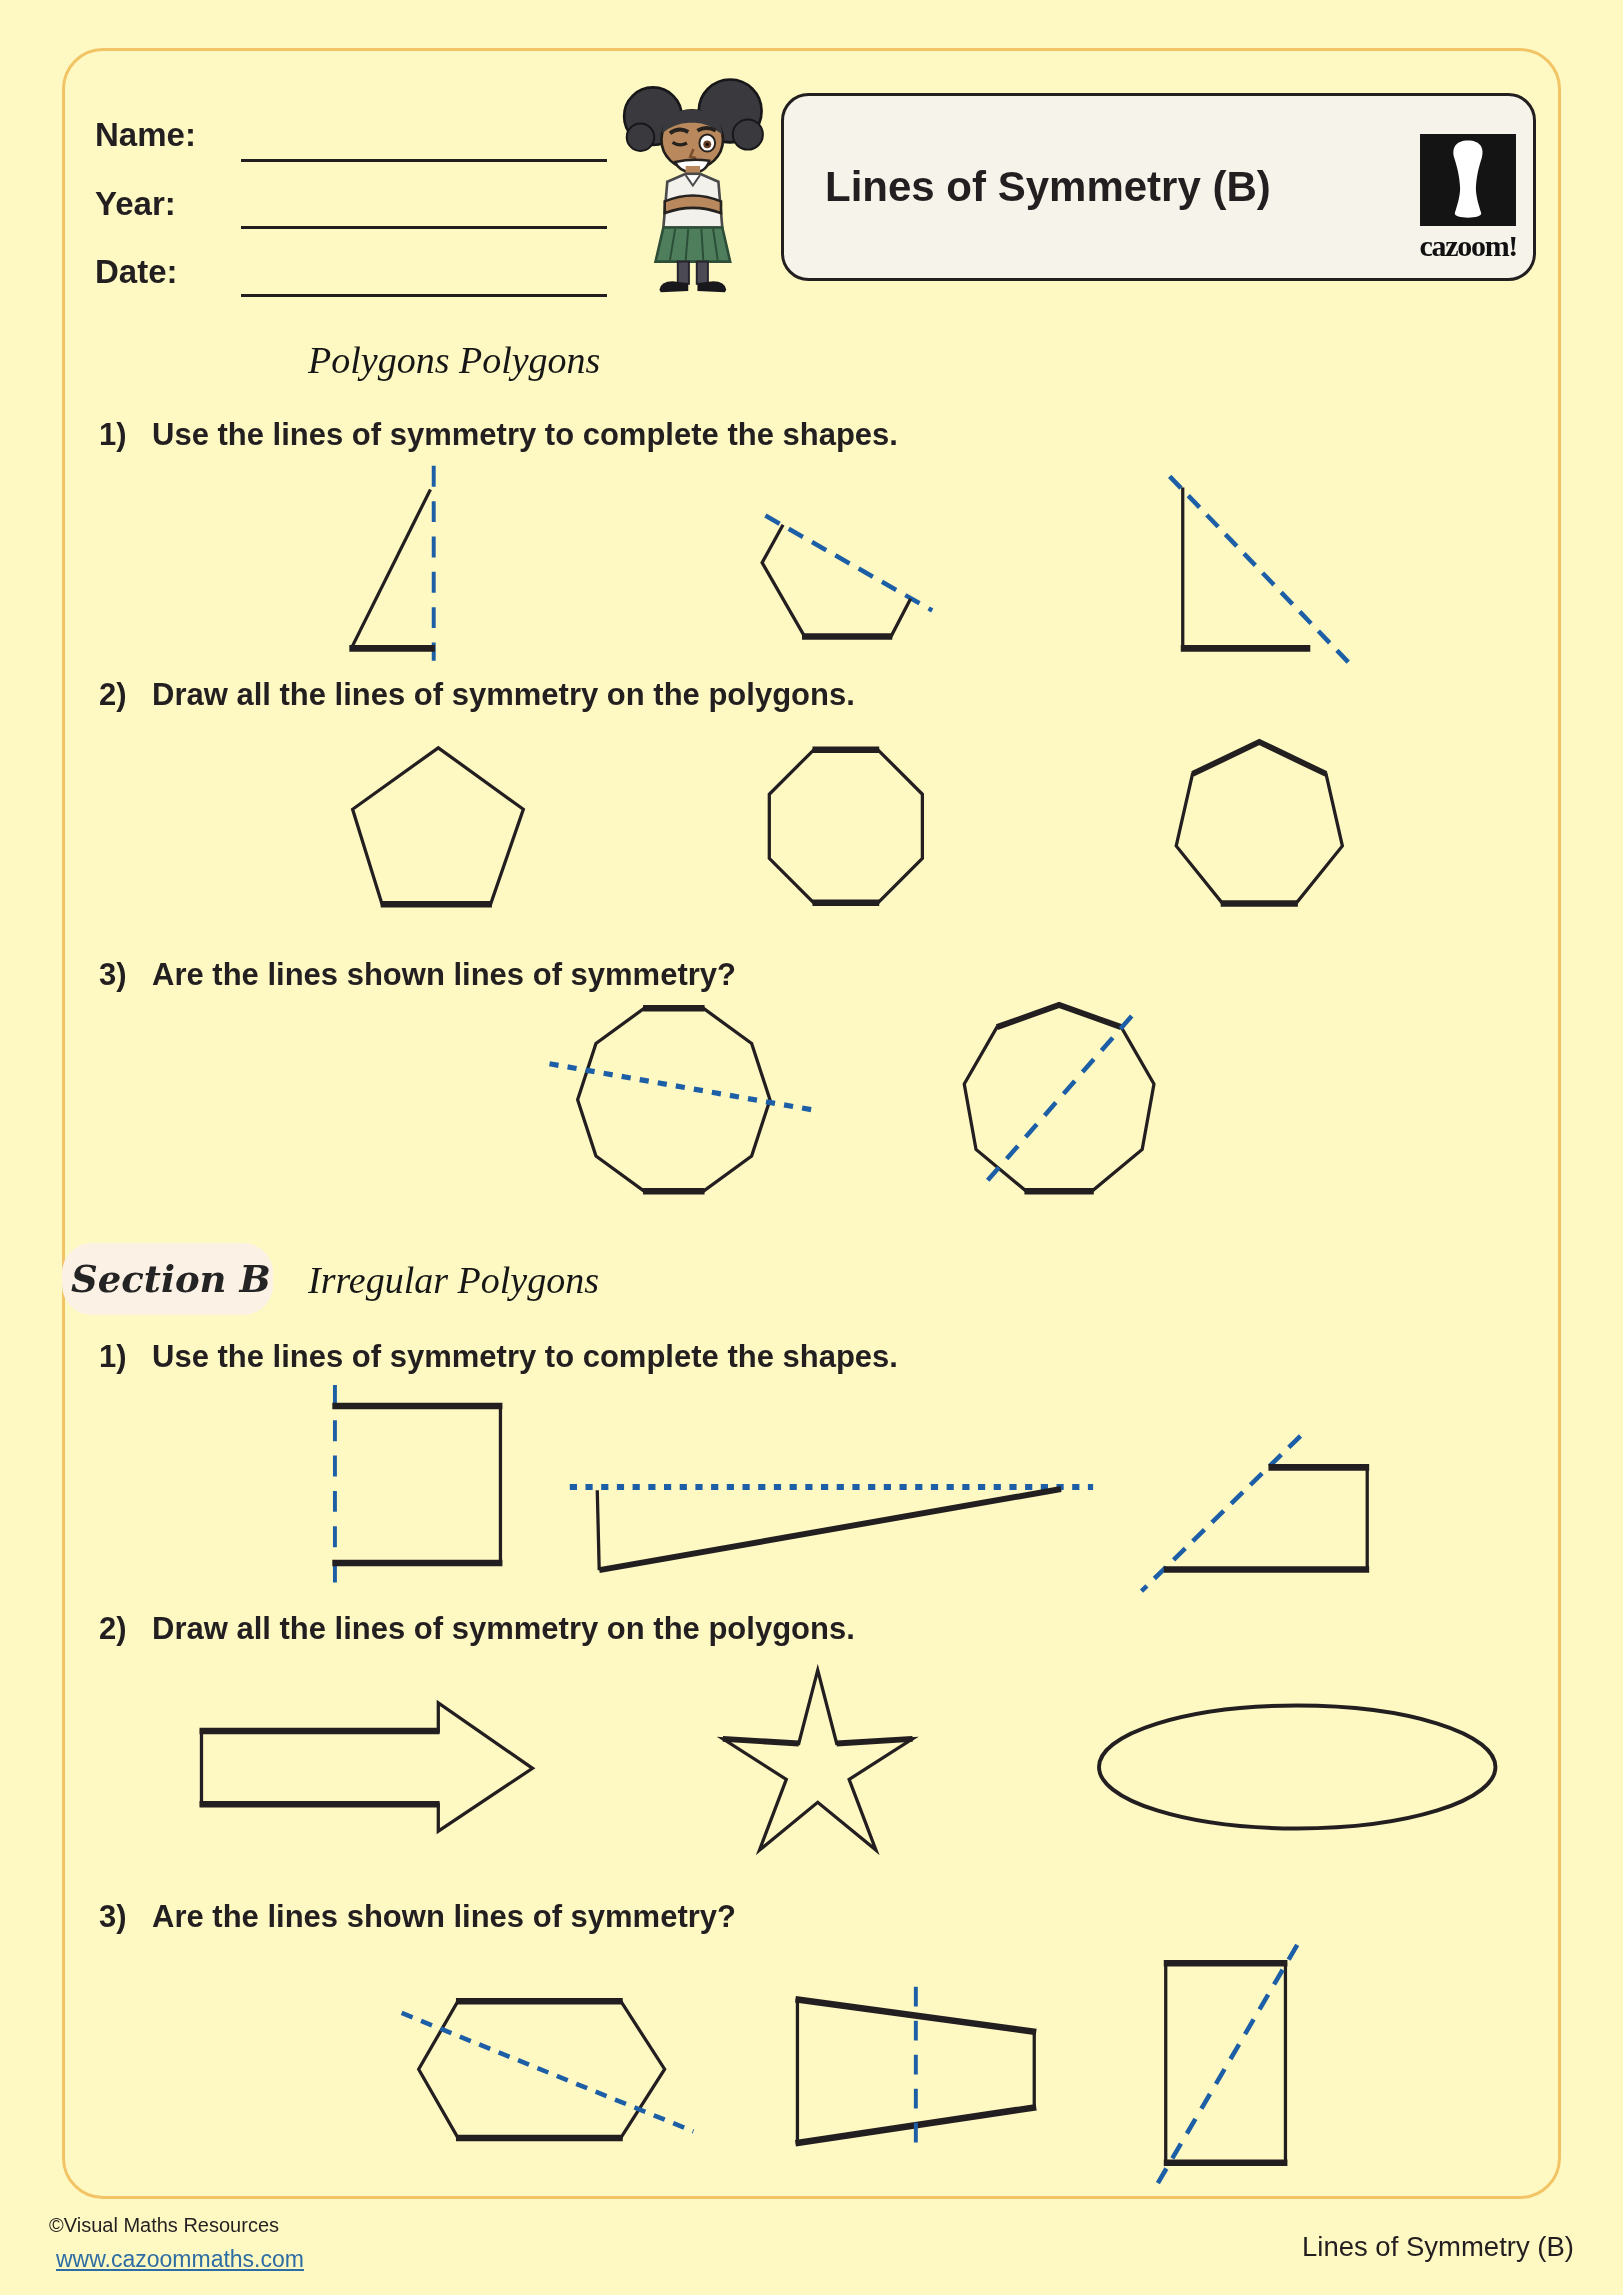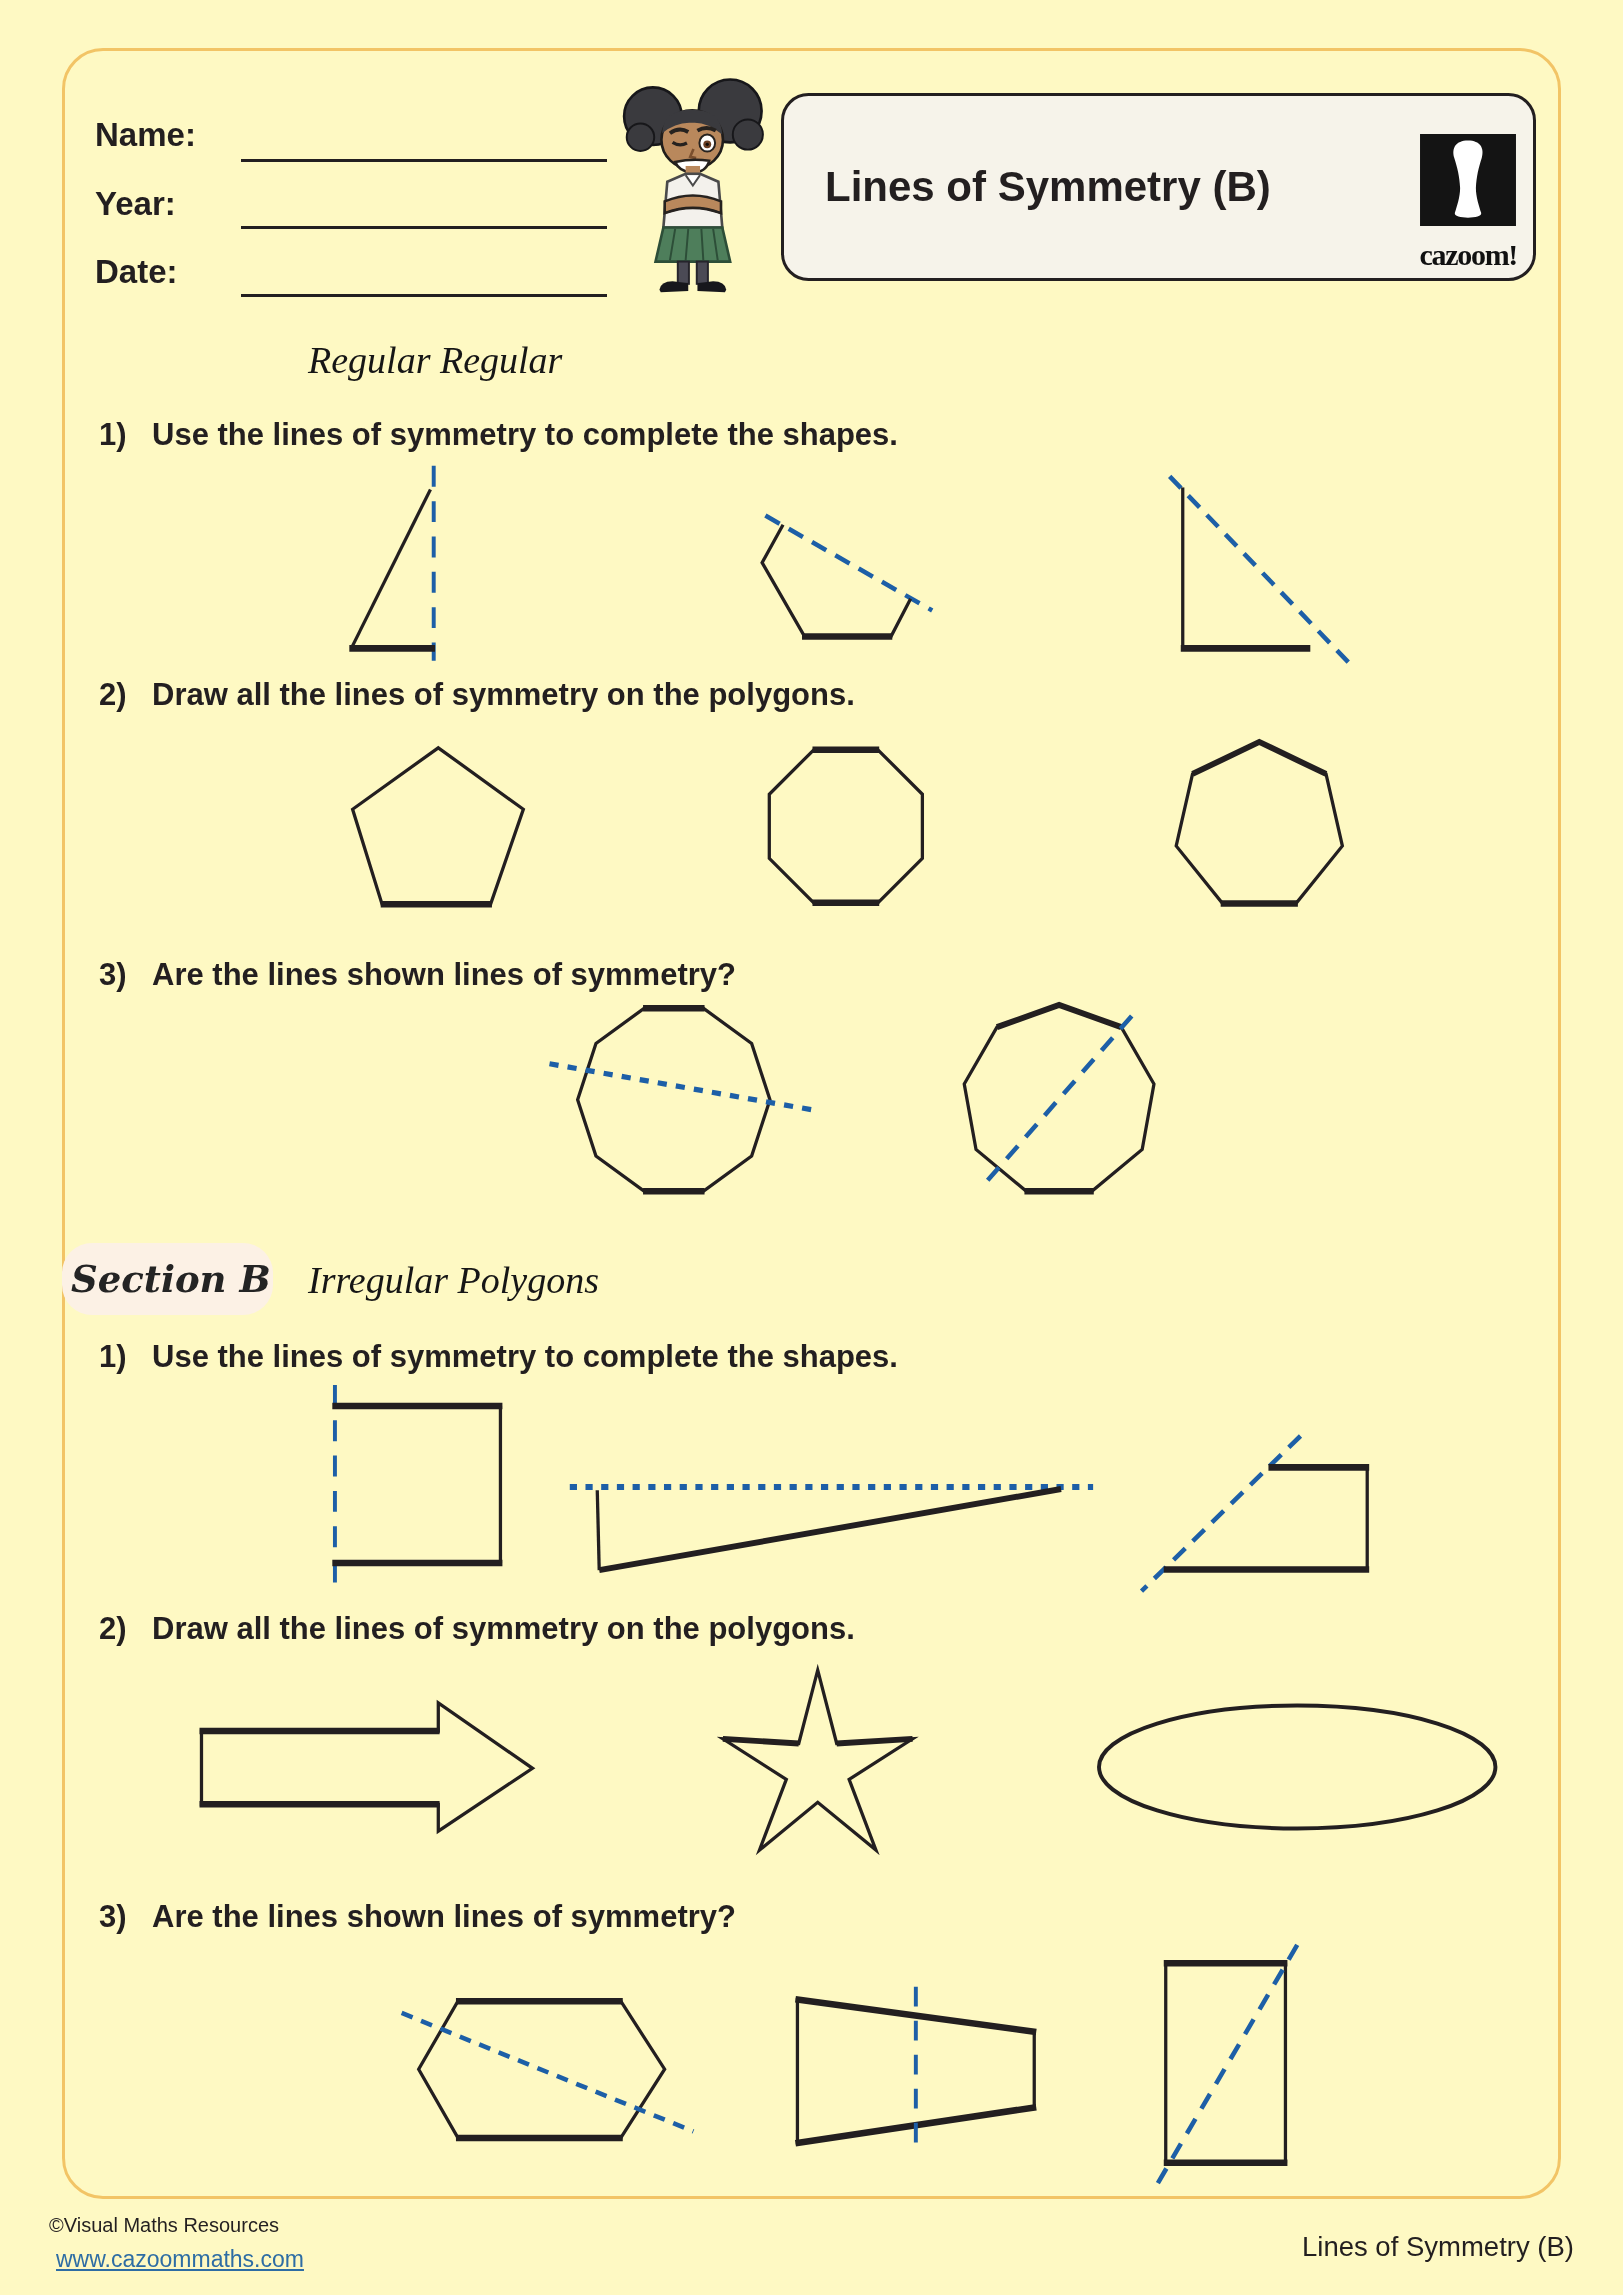--- a/index.html
+++ b/index.html
@@ -10,21 +10,21 @@
   .lbl{position:absolute;left:95px;font-weight:bold;font-size:33px;color:#231f20;}
   .fline{position:absolute;left:241px;width:366px;height:0;border-top:3.3px solid #231f20;}
   .girl{position:absolute;left:620px;top:73px;width:147px;height:220px;}
   .title-box{position:absolute;left:781px;top:93px;width:755px;height:188px;background:#F6F3EA;
              border:3.9px solid #231f20;border-radius:27.5px;box-sizing:border-box;
              display:flex;align-items:center;}
   .title-text{font-size:42px;font-weight:bold;color:#231f20;padding-left:41px;white-space:nowrap;}
   .logo{position:absolute;right:15.7px;top:38px;width:98px;text-align:center;}
   .logo-mark{width:96px;height:92px;display:block;margin:0 auto;}
   .logo-word{font-family:"Liberation Serif",serif;font-weight:bold;font-size:30px;
-             letter-spacing:-1.3px;color:#111;line-height:1;margin-top:14px;}
+             letter-spacing:-1.3px;color:#111;line-height:1;margin-top:5px;}
   .badge{position:absolute;left:62px;width:211px;height:72px;background:#FCF1E5;border-radius:30px;
          display:flex;align-items:center;padding-left:25px;box-sizing:border-box;}
   .badge-text{font-family:"DejaVu Serif",serif;font-style:italic;font-weight:bold;
               font-size:37px;color:#242424;white-space:nowrap;}
   .subtitle{position:absolute;left:308px;font-family:"Liberation Serif",serif;font-style:italic;
             font-size:38px;color:#161616;white-space:nowrap;}
   .q{position:absolute;left:99px;font-weight:bold;font-size:31px;color:#231f20;white-space:nowrap;}
   .qnum{display:inline-block;min-width:53px;}
   .shape-layer{position:absolute;left:0;top:0;width:1623px;height:2295px;}
   .footer-copy{position:absolute;left:49px;top:2214px;font-size:20px;color:#231f20;}
@@ -80,21 +80,21 @@
     <div class="title-text">Lines of Symmetry (B)</div>
     <div class="logo">
       <svg class="logo-mark" viewBox="0 0 146 140">
         <rect width="146" height="140" fill="#141414"></rect>
         <path d="M73 10 C92 10 98 22 94 36 C89 52 86 64 85 82 C85 96 90 110 93 120 C96 130 50 130 53 120 C56 110 61 96 61 82 C60 64 57 52 52 36 C48 22 54 10 73 10 Z" fill="#ffffff"></path>
       </svg>
       <div class="logo-word">cazoom!</div>
     </div>
   </div>
 
-  <div class="subtitle" style="top:338px;">Regular Regular</div>
+  <div class="subtitle" style="top:338px;">Polygons Polygons</div>
 
   <div class="q" style="top:417px;">
     <span class="qnum">1)</span><span>Use the lines of symmetry to complete the shapes.</span>
   </div>
   <div class="q" style="top:677px;">
     <span class="qnum">2)</span><span>Draw all the lines of symmetry on the polygons.</span>
   </div>
   <div class="q" style="top:957px;">
     <span class="qnum">3)</span><span>Are the lines shown lines of symmetry?</span>
   </div>

